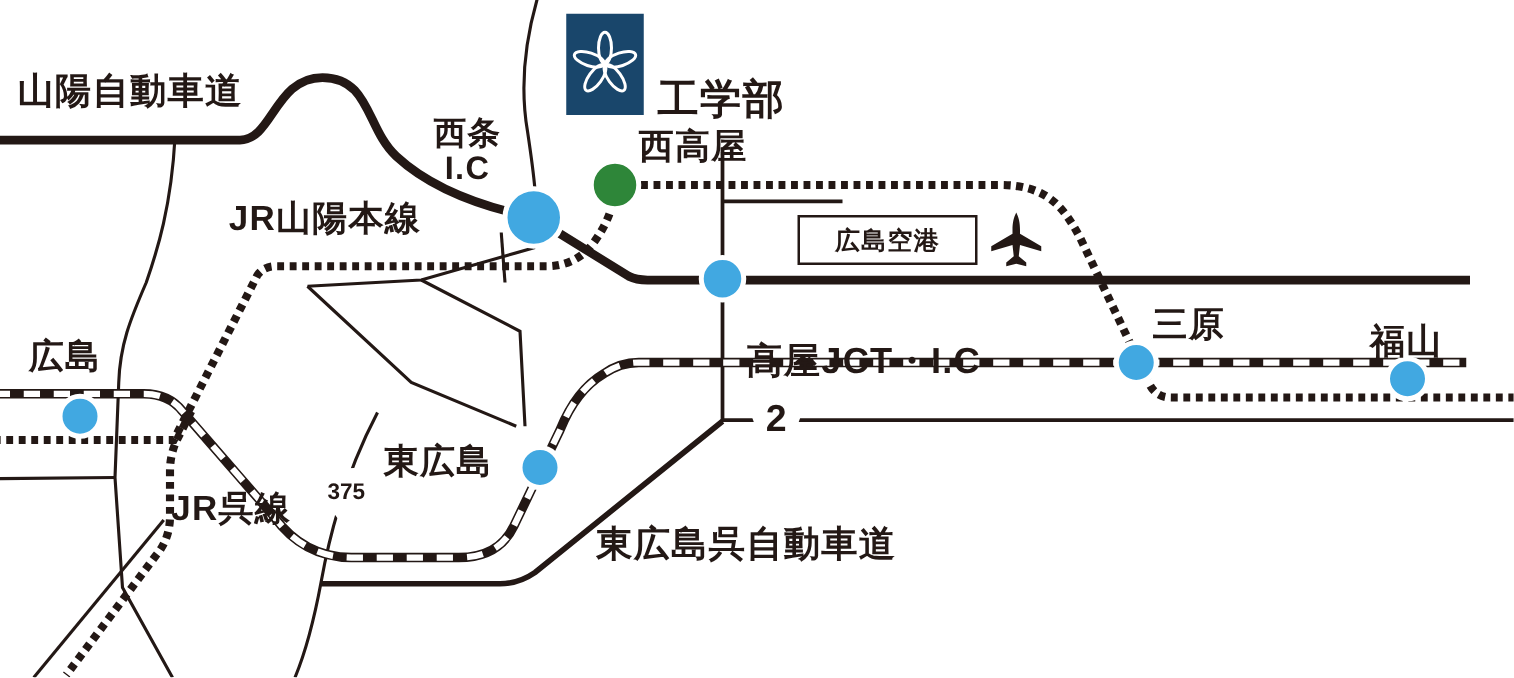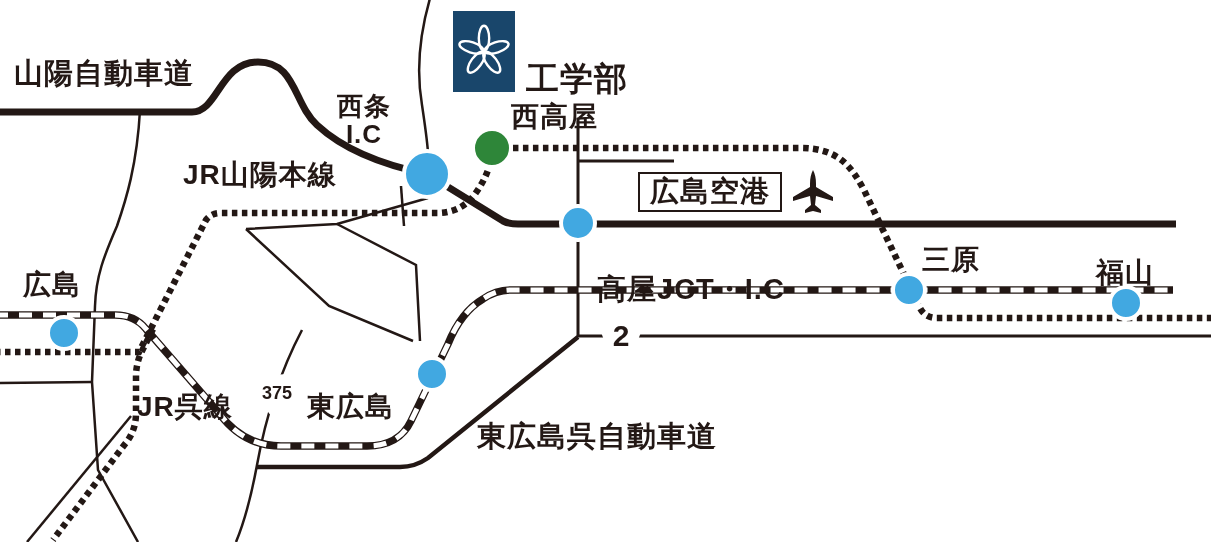--- a/index.html
+++ b/index.html
@@ -5,21 +5,21 @@
   html,body{margin:0;padding:0;background:#ffffff;}
   #map{position:relative;width:1211px;height:542px;background:#ffffff;overflow:hidden;
        font-family:"Liberation Sans",sans-serif;font-weight:bold;color:#231815;}
   #map svg.base{position:absolute;left:0;top:0;}
   .lbl{position:absolute;white-space:nowrap;line-height:1.06;letter-spacing:1px;}
   .fs28{font-size:28px;} .fs29{font-size:29px;} .fs33{font-size:33px;margin-top:24px;}
   .lbl-jrmain{background:#ffffff;padding:2px 6px;margin-left:19px;}
   .lbl-saijo{width:76px;text-align:center;white-space:pre-line;font-size:26px;}
   .airportbox{position:absolute;left:638px;top:172px;width:140px;height:36px;
       border:2.5px solid #231815;display:flex;align-items:center;justify-content:center;
-      font-size:29px;letter-spacing:1px;}
+      font-size:20px;letter-spacing:1px;}
   .dot{position:absolute;border-radius:50%;box-sizing:border-box;border:4px solid #ffffff;}
 </style>
 </head>
 <body>
 
 <div id="map">
 
   <svg class="base" width="1211" height="542" viewBox="0 0 1211 542">
 
     <g stroke="#231815" stroke-width="2.5" fill="none">
@@ -83,39 +83,39 @@
   <div class="dot" style="left:559px;top:204px;width:38px;height:38px;background:#41a8e1;"></div>
   <div class="dot" style="left:46px;top:315px;width:36px;height:36px;background:#41a8e1;"></div>
   <div class="dot" style="left:414px;top:356px;width:36px;height:36px;background:#41a8e1;"></div>
   <div class="dot" style="left:891px;top:272px;width:36px;height:36px;background:#41a8e1;"></div>
   <div class="dot" style="left:1108px;top:285px;width:36px;height:36px;background:#41a8e1;"></div>
 
   <div class="lbl fs29" style="left:14px;top:58px;">山陽自動車道</div>
 
   <div class="lbl fs28 lbl-jrmain" style="left:158px;top:158px;">JR山陽本線</div>
 
-  <div class="lbl lbl-saijo" style="left:326px;top:93px;">西条
+  <div class="lbl lbl-saijo" style="left:336px;top:93px;">西条
 I.C</div>
 
   <div class="lbl fs33" style="left:526px;top:38px;">工学部</div>
 
   <div class="lbl fs28" style="left:511px;top:102px;">西高屋</div>
 
   <div class="airportbox">
     <span>広島空港</span>
   </div>
 
   <div class="lbl fs29" style="left:597px;top:238px;margin-top:36px;">高屋JCT・I.C</div>
 
   <div class="lbl fs28" style="left:922px;top:245px;">三原</div>
 
   <div class="lbl fs28" style="left:1096px;top:245px;margin-top:13px;">福山</div>
 
 
   <div class="lbl fs28" style="left:23px;top:270px;">広島</div>
 
-  <div class="lbl fs28" style="left:307px;top:354px;margin-top:38px;">東広島</div>
+  <div class="lbl fs28" style="left:307px;top:354px;">東広島</div>
 
   <div class="lbl fs28" style="left:137px;top:392px;">JR呉線</div>
 
   <div class="lbl fs29" style="left:477px;top:421px;">東広島呉自動車道</div>
 
 </div>
 
 </body></html>

